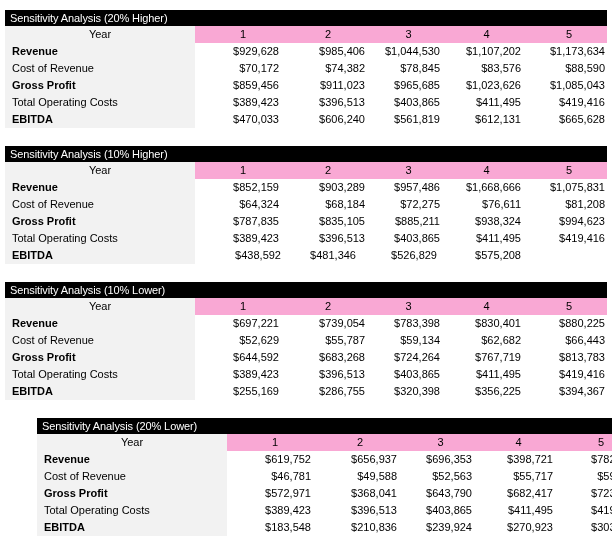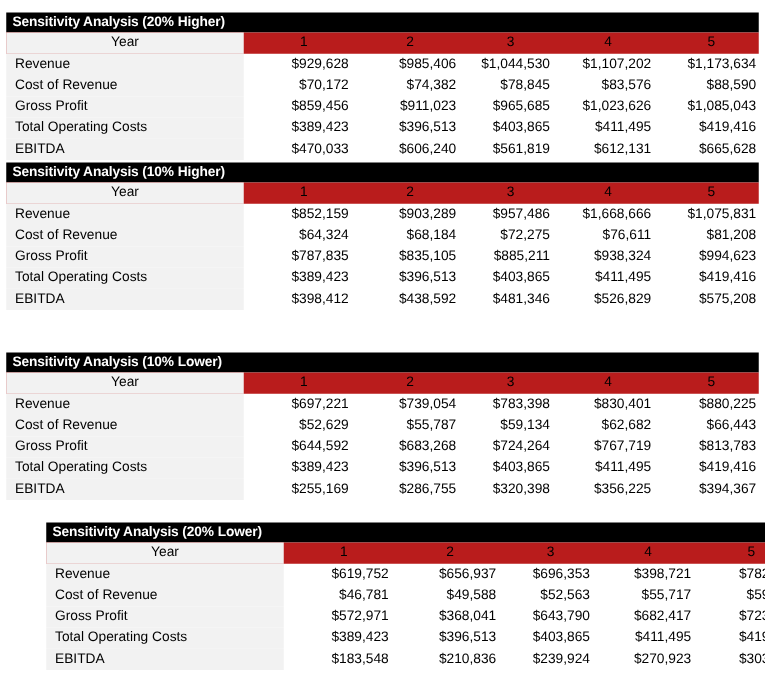--- a/index.html
+++ b/index.html
@@ -5,34 +5,34 @@
     html, body { margin: 0; padding: 0; background: #ffffff; }
     body {
       width: 612px; height: 550px; position: relative; overflow: hidden;
       font-family: "Liberation Sans", sans-serif; font-size: 11px; color: #000;
     }
     .table-block {
       position: absolute; left: 5px; width: 602px;
     }
     .title-bar {
       height: 16px; background: #000; color: #fff;
-      font-weight: bold; font-size: 11px; line-height: 17px;
+      font-weight: normal; font-size: 11px; line-height: 17px;
       padding-left: 5px; box-sizing: border-box;
       letter-spacing: -0.1px;
     }
     .row {
       display: flex; height: 17px; line-height: 17px;
     }
-    .year-row { background: #b91c1c; }
+    .year-row { background: #f9a8d4; }
     .label {
       width: 190px; background: #f2f2f2; padding-left: 7px; box-sizing: border-box;
       white-space: nowrap;
     }
     .year-row .label { text-align: center; padding-left: 0; }
-    .label.bold { font-weight: normal; }
+    .label.bold { font-weight: bold; }
     .cell {
       width: 82px; text-align: right; padding-right: 0; box-sizing: border-box;
       white-space: nowrap;
     }
     .year-row .cell { text-align: center; }
     .cells { display: flex; }
     .c1 { width: 84px; }
     .c2 { width: 86px; }
     .c3 { width: 75px; }
     .c4 { width: 81px; }
@@ -100,21 +100,21 @@
         <div class="cells">
           <div class="cell c1">$470,033</div>
           <div class="cell c2">$606,240</div>
           <div class="cell c3">$561,819</div>
           <div class="cell c4">$612,131</div>
           <div class="cell c5">$665,628</div>
         </div>
       </div>
     </div>
 
-  <div class="table-block" style="top: 130px;">
+  <div class="table-block" style="top: 146px;">
     <div class="title-bar">Sensitivity Analysis (10% Higher)</div>
     <div class="row year-row">
       <div class="label">Year</div>
       <div class="cells">
         <div class="cell c1" style="width: 84px; margin-left: 0px; text-align: center; padding-left: 12px;">1</div>
         <div class="cell c2" style="width: 86px; margin-left: 0px; text-align: center; padding-left: 12px;">2</div>
         <div class="cell c3" style="width: 75px; margin-left: 0px; text-align: center; padding-left: 12px;">3</div>
         <div class="cell c4" style="width: 81px; margin-left: 0px; text-align: center; padding-left: 12px;">4</div>
         <div class="cell c5" style="width: 84px; margin-left: 0px; text-align: center; padding-left: 12px;">5</div>
       </div>
@@ -155,21 +155,20 @@
           <div class="cell c1">$389,423</div>
           <div class="cell c2">$396,513</div>
           <div class="cell c3">$403,865</div>
           <div class="cell c4">$411,495</div>
           <div class="cell c5">$419,416</div>
         </div>
       </div>
       <div class="row">
         <div class="label bold">EBITDA</div>
         <div class="cells">
-          <div class="cell c1">$398,412</div>
           <div class="cell c2">$438,592</div>
           <div class="cell c3">$481,346</div>
           <div class="cell c4">$526,829</div>
           <div class="cell c5">$575,208</div>
         </div>
       </div>
     </div>
 
   <div class="table-block" style="top: 282px;">
     <div class="title-bar">Sensitivity Analysis (10% Lower)</div>

